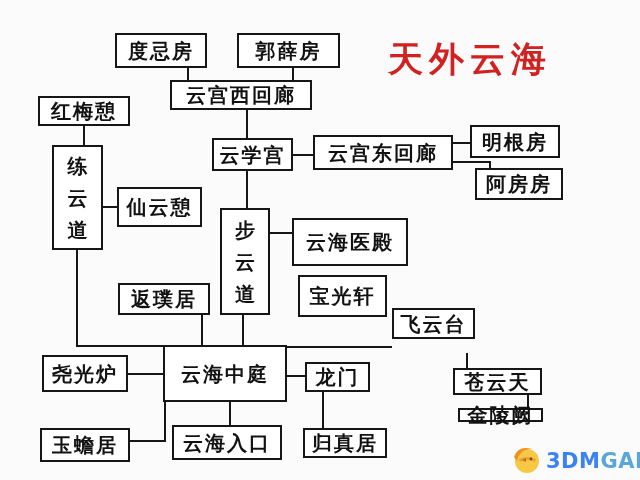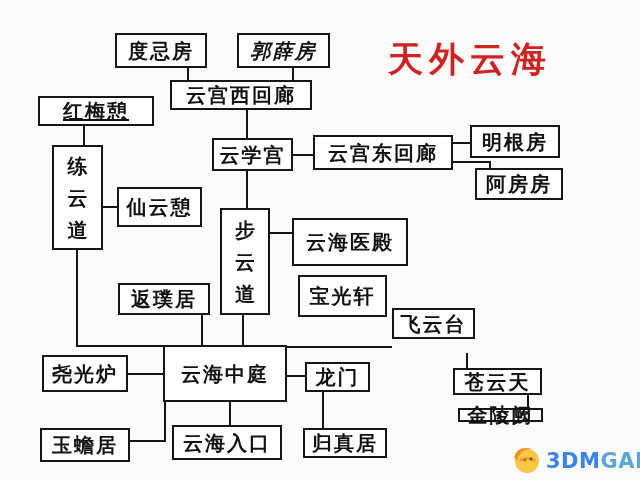--- a/index.html
+++ b/index.html
@@ -49,23 +49,23 @@
       <div class="edge" style="left: 287px; top: 346px; width: 105px; height: 2px; background: rgb(22, 22, 22);"></div>
       <div class="edge" style="left: 229px; top: 402px; width: 2px; height: 23px; background: rgb(22, 22, 22);"></div>
       <div class="edge" style="left: 130px; top: 440px; width: 36px; height: 2px; background: rgb(22, 22, 22);"></div>
       <div class="edge" style="left: 164px; top: 402px; width: 2px; height: 40px; background: rgb(22, 22, 22);"></div>
       <div class="edge" style="left: 322px; top: 392px; width: 2px; height: 36px; background: rgb(22, 22, 22);"></div>
       <div class="edge" style="left: 466px; top: 353px; width: 2px; height: 15px; background: rgb(22, 22, 22);"></div>
       <div class="edge" style="left: 527px; top: 395px; width: 2px; height: 13px; background: rgb(22, 22, 22);"></div>
     </div>
   <div id="nodes-layer">
       <div class="node" style="left: 115px; top: 33px; width: 92px; height: 35px; border-color: rgb(22, 22, 22);">度忌房</div>
-      <div class="node" style="left: 237px; top: 33px; width: 93px; height: 35px; border-color: rgb(22, 22, 22); font-style: italic;">郭薛房</div>
+      <div class="node" style="left: 237px; top: 33px; width: 103px; height: 35px; border-color: rgb(22, 22, 22);">郭薛房</div>
       <div class="node" style="left: 170px; top: 80px; width: 142px; height: 30px; border-color: rgb(22, 22, 22);">云宫西回廊</div>
-      <div class="node" style="left: 38px; top: 96px; width: 116px; height: 30px; border-color: rgb(22, 22, 22); text-decoration: underline;">红梅憩</div>
+      <div class="node" style="left: 38px; top: 96px; width: 92px; height: 30px; border-color: rgb(22, 22, 22);">红梅憩</div>
       <div class="node vertical" style="left: 52px; top: 145px; width: 51px; height: 105px; border-color: rgb(22, 22, 22);">练
 云
 道</div>
       <div class="node" style="left: 212px; top: 138px; width: 81px; height: 33px; border-color: rgb(22, 22, 22);">云学宫</div>
       <div class="node" style="left: 313px; top: 135px; width: 140px; height: 35px; border-color: rgb(22, 22, 22);">云宫东回廊</div>
       <div class="node" style="left: 470px; top: 125px; width: 90px; height: 33px; border-color: rgb(22, 22, 22);">明根房</div>
       <div class="node" style="left: 475px; top: 168px; width: 88px; height: 32px; border-color: rgb(22, 22, 22);">阿房房</div>
       <div class="node" style="left: 117px; top: 187px; width: 85px; height: 40px; border-color: rgb(22, 22, 22);">仙云憩</div>
       <div class="node vertical" style="left: 220px; top: 208px; width: 50px; height: 107px; border-color: rgb(22, 22, 22);">步
 云

